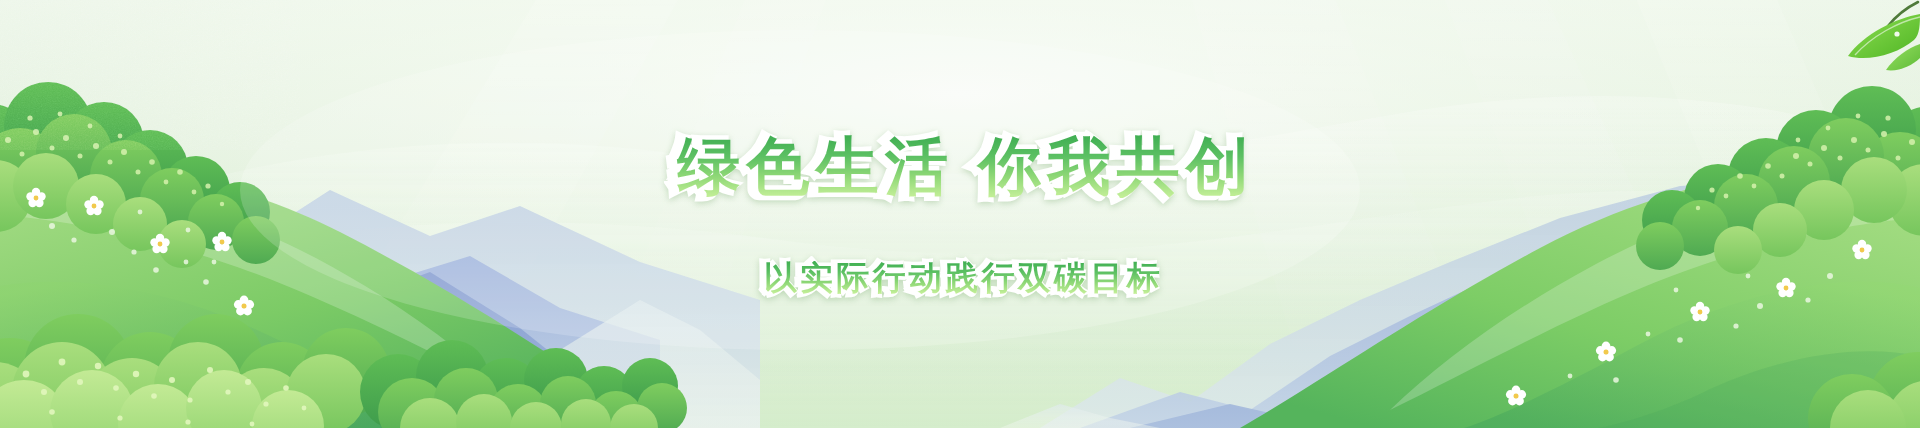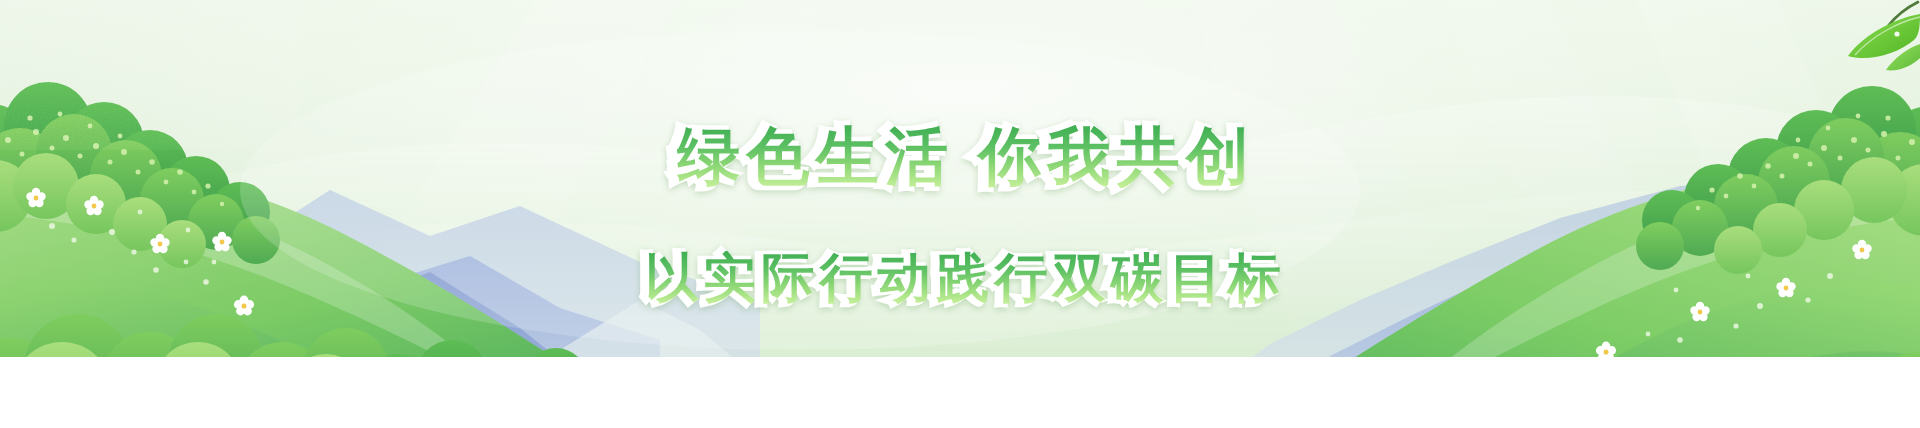--- a/index.html
+++ b/index.html
@@ -8,21 +8,21 @@
     padding: 0;
     background: #ffffff;
   }
   body {
     font-family: "Liberation Sans", "DejaVu Sans", sans-serif;
   }
 
   .banner {
     position: relative;
     width: 1920px;
-    height: 357px;
+    height: 428px;
     overflow: hidden;
     background: #e3f0dc;
   }
 
   .banner-svg {
     position: absolute;
     inset: 0;
     width: 1920px;
     height: 428px;
     display: block;
@@ -51,21 +51,21 @@
     letter-spacing: 0.10em;
     text-indent: 0.10em;
   }
 
   .headline {
     font-size: 63px;
     margin-bottom: 16px;
   }
 
   .subhead {
-    font-size: 53px;
+    font-size: 33px;
     margin-top: 47px;
   }
 
   
   .headline .stroke,
   .subhead .stroke {
     position: absolute;
     left: 0;
     top: 0;
     color: #ffffff;

